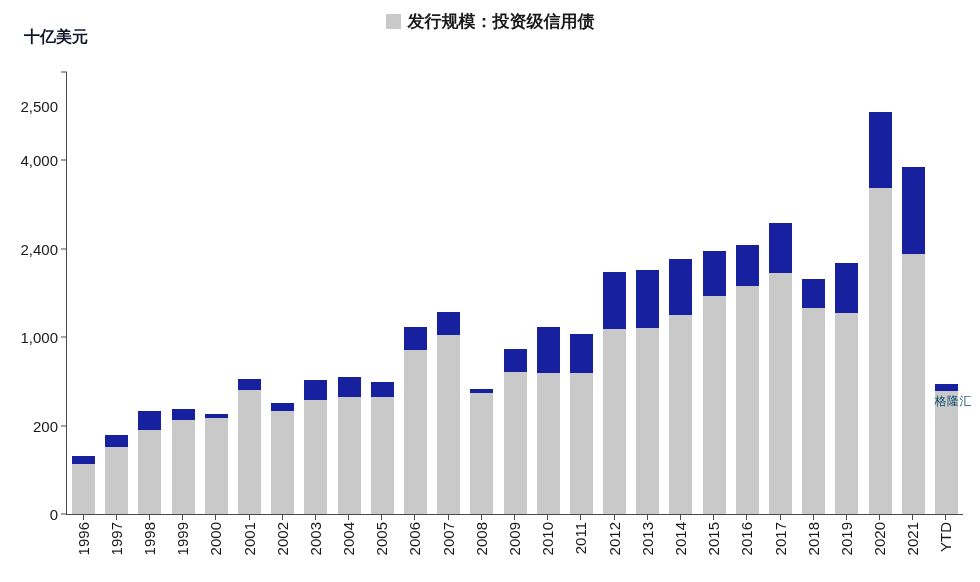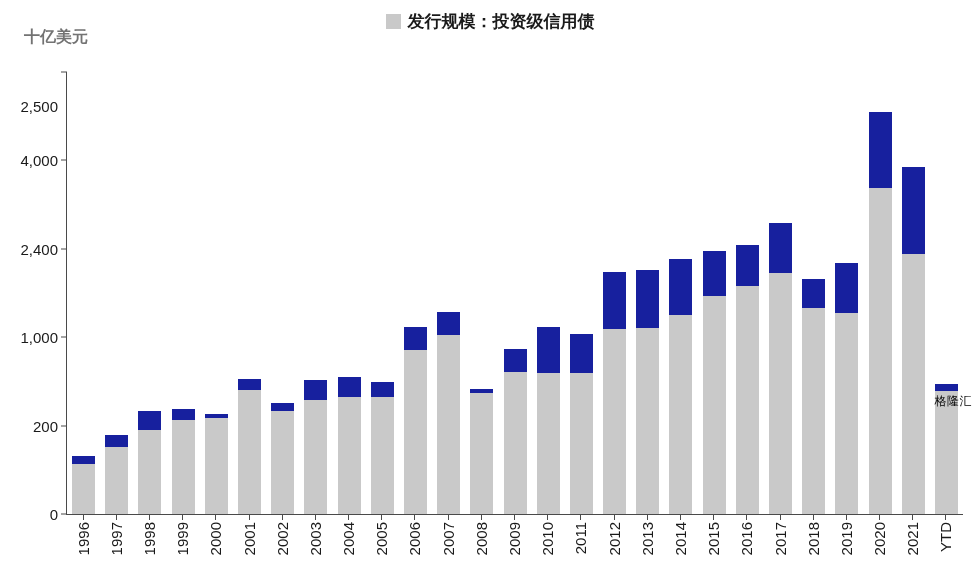--- a/index.html
+++ b/index.html
@@ -46,21 +46,21 @@
     color: #1a1a1a;
     white-space: nowrap;
   }
   
   .unit-title {
     position: absolute;
     top: 27px;
     left: 24px;
     font-size: 16px;
     font-weight: bold;
-    color: #737373;
+    color: #0f172a;
   }
   
   .plot {
     position: absolute;
     left: 66px;
     top: 72px;
     width: 896px;
     height: 442px;
     border-left: 1px solid #4a4a4a;
     border-bottom: 1px solid #4a4a4a;
@@ -147,21 +147,21 @@
     top: -6px;
     width: 1px;
     height: 6px;
     background: #4a4a4a;
   }
   .watermark {
     position: absolute;
     right: 8px;
     bottom: 6px;
     font-size: 12px;
-    color: #000000;
+    color: #0c4a6e;
     letter-spacing: 0.5px;
   }
 </style>
 </head>
 <body>
 
 <div id="chart-root">
 
   <div class="legend">
     <div class="legend-item">

